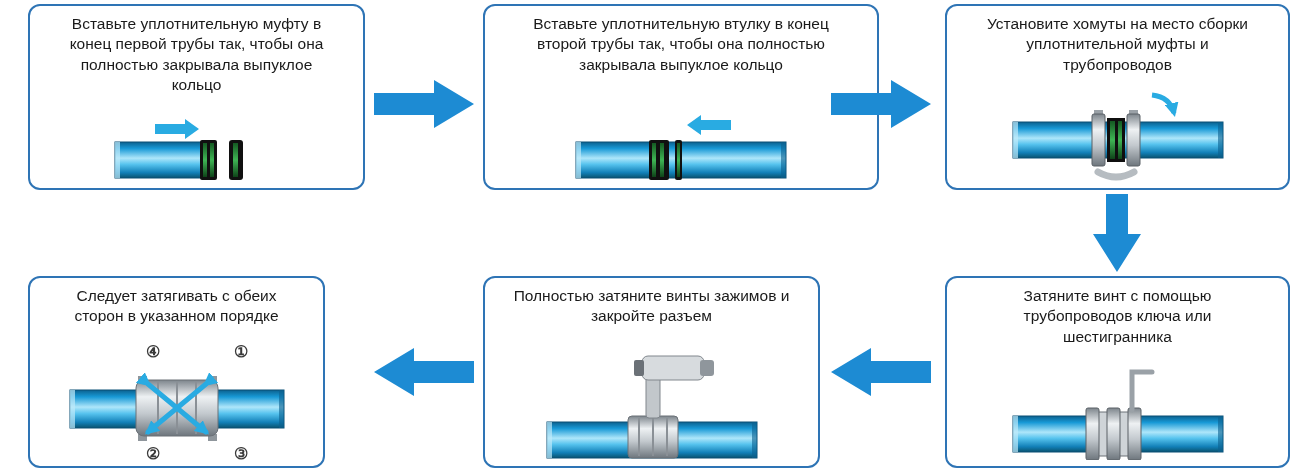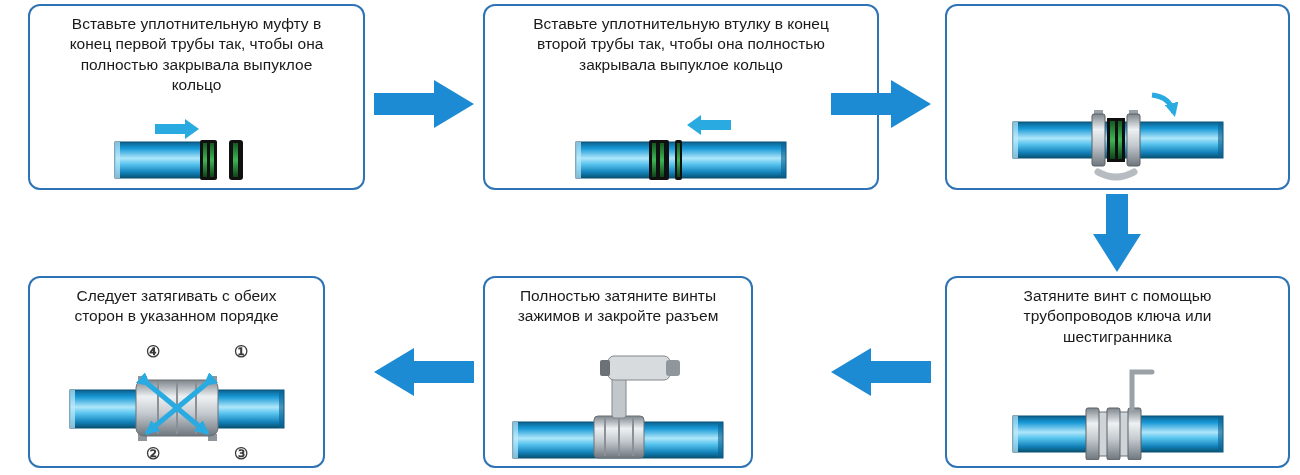--- a/index.html
+++ b/index.html
@@ -95,20 +95,21 @@
         <rect x="78" y="28" width="20" height="40" rx="2" fill="#101010"></rect>
         <rect x="81" y="31" width="4" height="34" fill="url(#greenG)"></rect>
         <rect x="89" y="31" width="4" height="34" fill="url(#greenG)"></rect>
         <rect x="104" y="28" width="7" height="40" rx="2" fill="#101010"></rect>
         <rect x="106" y="31" width="3" height="34" fill="url(#greenG)"></rect>
       </svg>
     </div>
   </div>
 
   <div class="step-box" style="left:945px; top:4px; width:345px; height:186px">
+    <div class="step-text">Установите хомуты на место сборки уплотнительной муфты и трубопроводов</div>
     <div class="illus-wrap">
       <svg width="220" height="92" viewBox="0 0 220 92">
         <path d="M 144 5 Q 162 7 166 23" stroke="#29abe2" stroke-width="5" fill="none" marker-end="url(#ahCyan)"></path>
         <rect x="5" y="32" width="210" height="36" fill="url(#pipeG)" stroke="#0a5177" stroke-width="1"></rect>
         <rect x="5" y="32" width="5" height="36" fill="#bfe9f9" opacity="0.7"></rect>
         <rect x="210" y="32" width="5" height="36" fill="#0b618f" opacity="0.6"></rect>
         <rect x="86" y="20" width="9" height="6" fill="#9aa1a7"></rect>
         <rect x="121" y="20" width="9" height="6" fill="#9aa1a7"></rect>
         <rect x="84" y="24" width="13" height="52" rx="2" fill="url(#metalG)" stroke="#5a6167" stroke-width="1"></rect>
         <rect x="119" y="24" width="13" height="52" rx="2" fill="url(#metalG)" stroke="#5a6167" stroke-width="1"></rect>
@@ -129,21 +130,21 @@
         <rect x="210" y="54" width="5" height="36" fill="#0b618f" opacity="0.6"></rect>
         <rect x="80" y="50" width="52" height="44" rx="4" fill="#cfd4d8" stroke="#6b7177"></rect>
         <rect x="78" y="46" width="13" height="52" rx="2" fill="url(#metalG)" stroke="#5a6167"></rect>
         <rect x="99" y="46" width="13" height="52" rx="2" fill="url(#metalG)" stroke="#5a6167"></rect>
         <rect x="120" y="46" width="13" height="52" rx="2" fill="url(#metalG)" stroke="#5a6167"></rect>
         <path d="M 124 48 L 124 10 L 144 10" stroke="#9aa1a7" stroke-width="5" fill="none" stroke-linecap="round"></path>
       </svg>
     </div>
   </div>
 
-  <div class="step-box" style="left:483px; top:276px; width:270px; height:192px">
+  <div class="step-box" style="left:483px; top:276px; width:337px; height:192px">
     <div class="step-text">Полностью затяните винты зажимов и закройте разъем</div>
     <div class="illus-wrap">
       <svg width="220" height="112" viewBox="0 0 220 112">
         <rect x="5" y="74" width="210" height="36" fill="url(#pipeG)" stroke="#0a5177" stroke-width="1"></rect>
         <rect x="5" y="74" width="5" height="36" fill="#bfe9f9" opacity="0.7"></rect>
         <rect x="210" y="74" width="5" height="36" fill="#0b618f" opacity="0.6"></rect>
         <rect x="86" y="68" width="50" height="42" rx="4" fill="url(#metalG)" stroke="#6b7177"></rect>
         <line x1="97" y1="70" x2="97" y2="108" stroke="#8a9096" stroke-width="2"></line>
         <line x1="111" y1="70" x2="111" y2="108" stroke="#8a9096" stroke-width="2"></line>
         <line x1="125" y1="70" x2="125" y2="108" stroke="#8a9096" stroke-width="2"></line>

